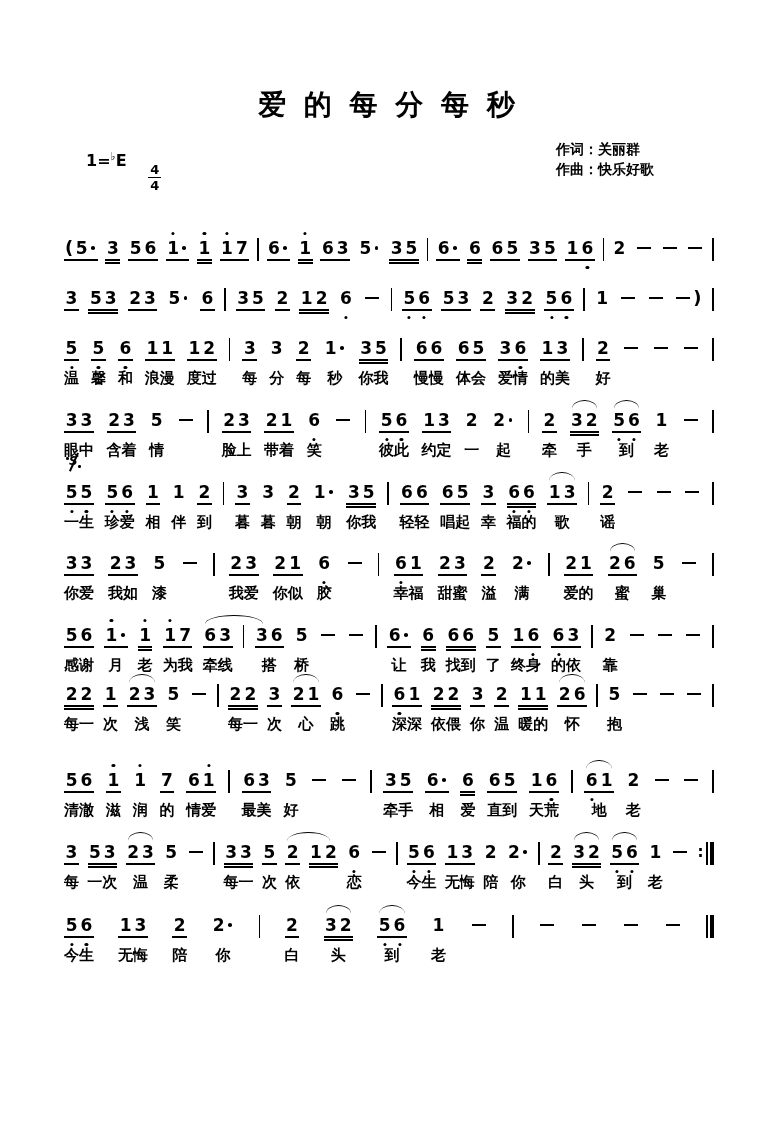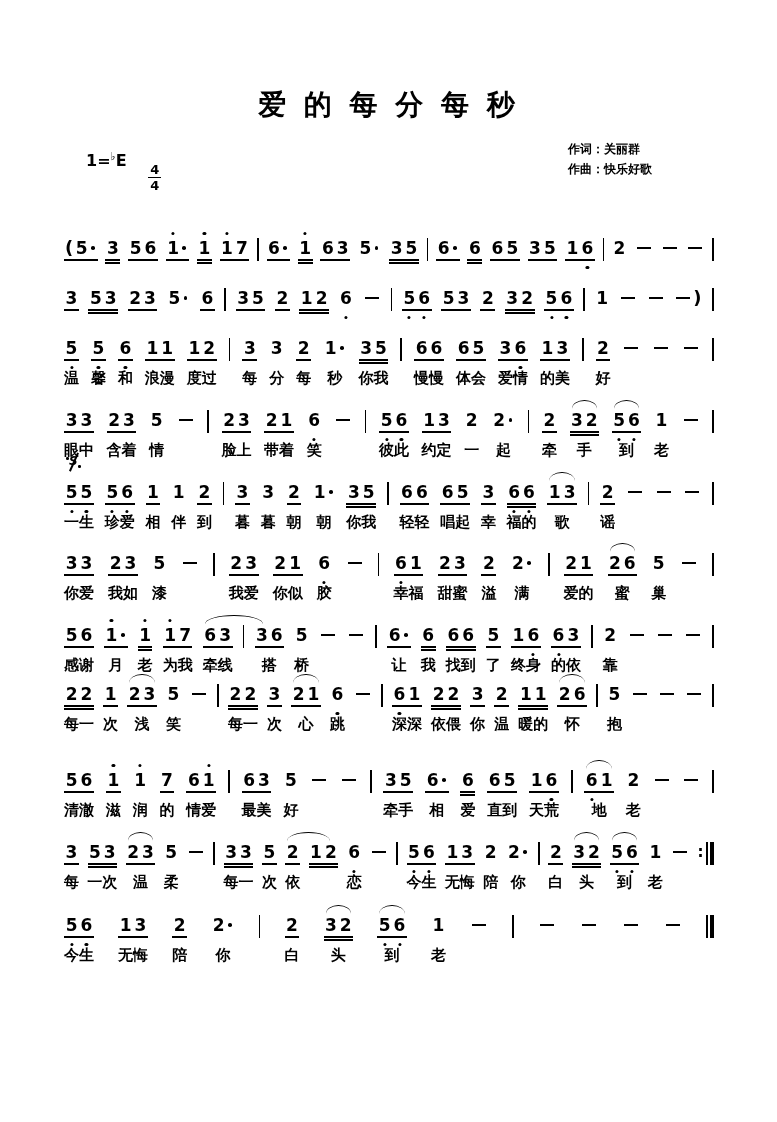--- a/index.html
+++ b/index.html
@@ -1,21 +1,21 @@
 <!DOCTYPE html>
 <html><head>
 <meta charset="utf-8">
 <style>
   html,body{margin:0;padding:0;background:#fff;}
   #page{position:relative;width:777px;height:1122px;background:#ffffff;color:#000;
         font-family:"DejaVu Sans","Liberation Sans",sans-serif;overflow:hidden;}
   
   #title{position:absolute;top:86px;left:0;width:100%;text-align:center;
          font-size:28px;font-weight:bold;letter-spacing:4px;margin:0;}
-  #credits{position:absolute;top:139px;left:568px;font-size:12px;font-weight:bold;line-height:20px;}
+  #credits{position:absolute;top:139px;left:556px;font-size:14px;font-weight:bold;line-height:20px;}
   #keysig{position:absolute;top:150px;left:86px;font-size:16px;font-weight:bold;}
   #keysig .flat{font-size:11px;vertical-align:6px;}
   .meter{display:inline-flex;flex-direction:column;margin-left:16px;vertical-align:-8px;
          font-size:13px;line-height:13px;text-align:center;font-weight:bold;}
   .meter .mtop{border-bottom:1.6px solid #000;padding:0 2px 1px;}
   .meter .mbot{padding-top:1px;}
   
   .music-row{position:absolute;left:64px;width:650px;display:flex;
              justify-content:space-between;align-items:flex-start;}
   .cell{position:relative;padding-top:12px;display:flex;flex-direction:column;align-items:center;}

